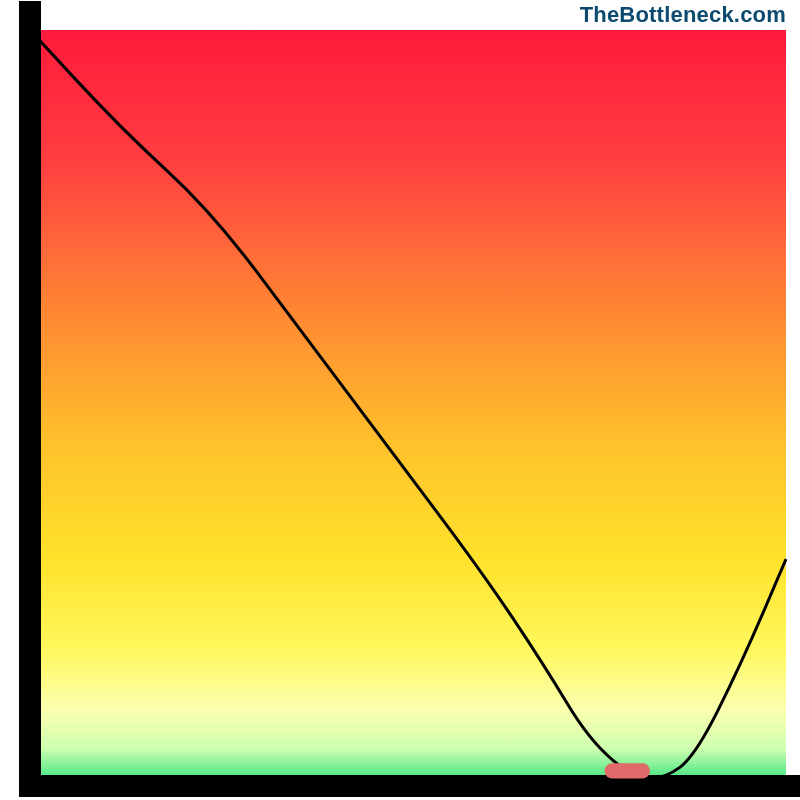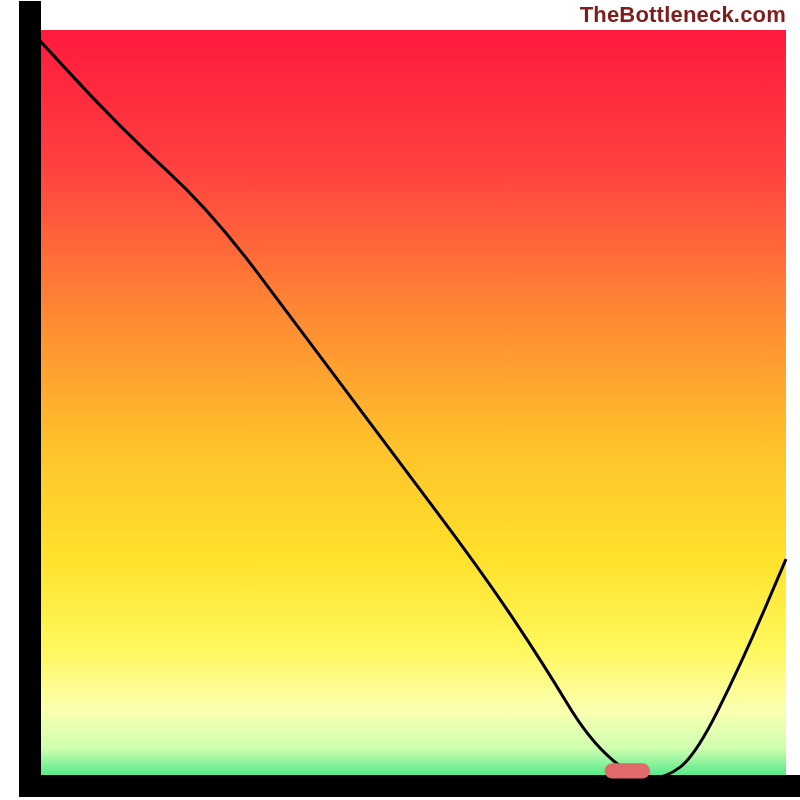--- a/index.html
+++ b/index.html
@@ -17,21 +17,21 @@
     left: 0;
     width: 800px;
     height: 800px;
   }
   .watermark {
     position: absolute;
     top: 2px;
     right: 14px;
     font-size: 22px;
     font-weight: 600;
-    color: #7f1d1d;
+    color: #0c4a6e;
     letter-spacing: 0.2px;
     margin-left: 48px;
   }
   svg { display: block; }
 </style>
 </head>
 <body>
 
 <div class="chart-wrap">
   <div class="watermark">TheBottleneck.com</div>

